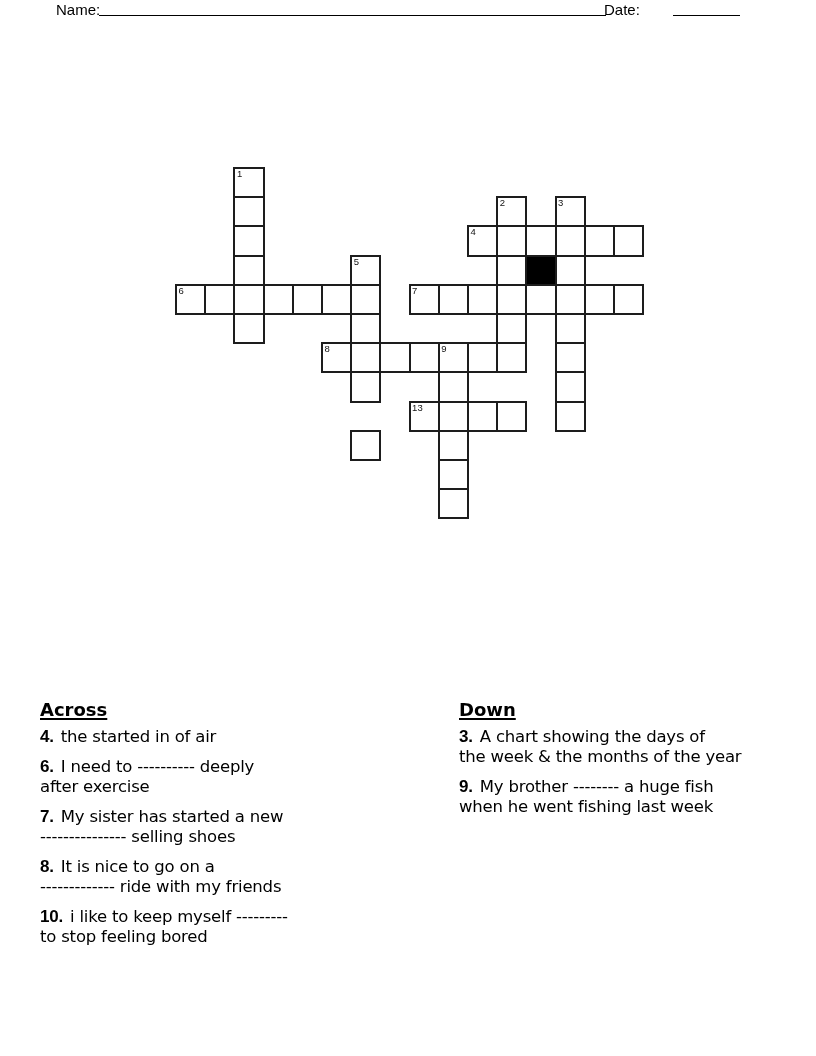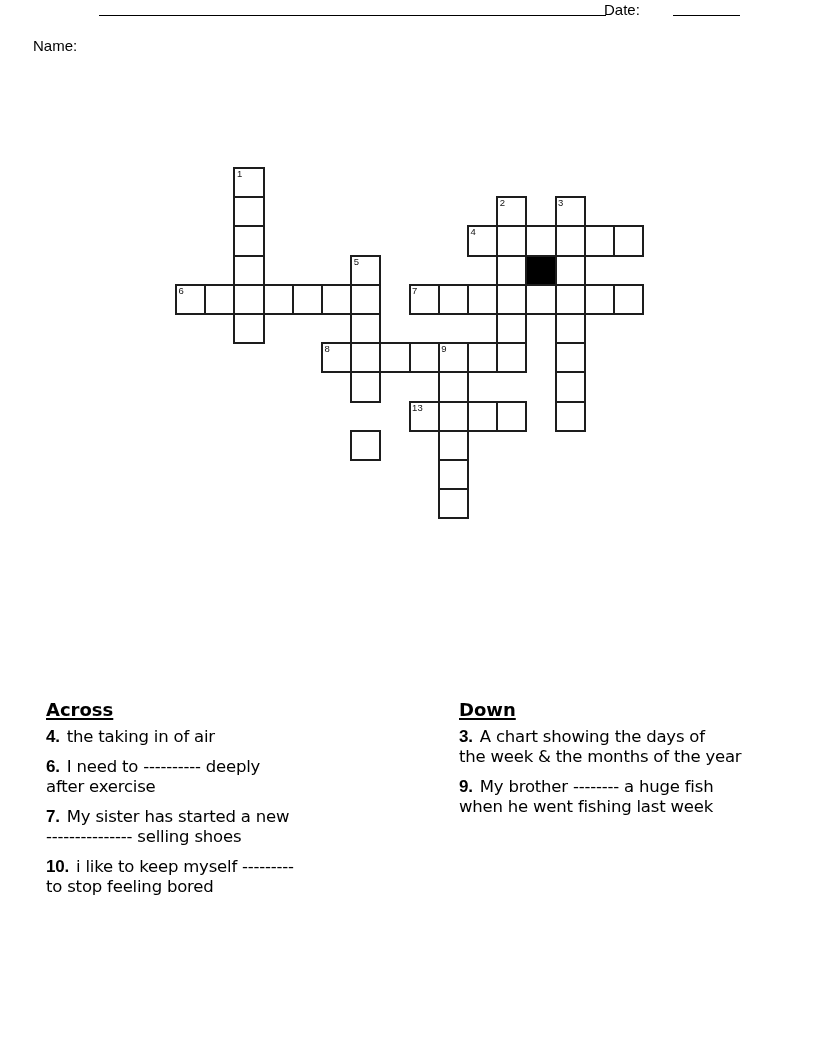--- a/index.html
+++ b/index.html
@@ -14,21 +14,21 @@
   }
   
   .hdr-label {
     position: absolute;
     font-family: "Liberation Sans", sans-serif;
     font-size: 15px;
     line-height: 17px;
     top: 1px;
     color: #000;
   }
-  .name-label { left: 33px; margin-top: 36px; }
+  .name-label { left: 56px; }
   .date-label { left: 604px; }
   .blank {
     position: absolute;
     border-bottom: 1.5px solid #000;
     height: 15px;
     top: 0;
   }
   .name-blank { left: 99px; width: 507px; }
   .date-blank { left: 673px; width: 67px; }
   
@@ -66,21 +66,21 @@
     font-size: 9.5px;
     line-height: 10px;
     font-weight: normal;
     color: #111;
   }
   
   .clue-col {
     position: absolute;
     top: 700px;
   }
-  .across-col { left: 46px;  width: 340px; }
+  .across-col { left: 40px;  width: 340px; }
   .down-col   { left: 411px; width: 352px; margin-left: 48px; }
   .clue-head {
     font-size: 18px;
     line-height: 20px;
     font-weight: bold;
     text-decoration: underline;
     text-decoration-thickness: 1.5px;
     text-underline-offset: 2px;
     margin: 0 0 7px 0;
   }
@@ -182,25 +182,27 @@
       <div class="cell" style="left: 321.2px; top: 233.6px; width: 31.2px; height: 31.2px;"></div>
       <div class="cell" style="left: 379.6px; top: 233.6px; width: 31.2px; height: 31.2px;"></div>
       <div class="cell" style="left: 175.2px; top: 262.8px; width: 31.2px; height: 31.2px;"></div>
       <div class="cell" style="left: 262.8px; top: 262.8px; width: 31.2px; height: 31.2px;"></div>
       <div class="cell" style="left: 262.8px; top: 292px; width: 31.2px; height: 31.2px;"></div>
       <div class="cell" style="left: 262.8px; top: 321.2px; width: 31.2px; height: 31.2px;"></div>
     </div>
 
   <div class="clue-col across-col">
     <div class="clue-head">Across</div>
-    <p class="clue"><b class="cn">4.</b><span class="ct">the taking in of air</span></p>
+    <p class="clue"><b class="cn">4.</b><span class="ct">the started in of air</span></p>
     <p class="clue"><b class="cn">6.</b><span class="ct">I need to ---------- deeply
 after exercise</span></p>
     <p class="clue"><b class="cn">7.</b><span class="ct">My sister has started a new
 --------------- selling shoes</span></p>
+    <p class="clue"><b class="cn">8.</b><span class="ct">It is nice to go on a
+------------- ride with my friends</span></p>
     <p class="clue"><b class="cn">10.</b><span class="ct">i like to keep myself ---------
 to stop feeling bored</span></p>
   </div>
 
   <div class="clue-col down-col">
     <div class="clue-head">Down</div>
     <p class="clue"><b class="cn">3.</b><span class="ct">A chart showing the days of
 the week &amp; the months of the year</span></p>
     <p class="clue"><b class="cn">9.</b><span class="ct">My brother -------- a huge fish
 when he went fishing last week</span></p>

